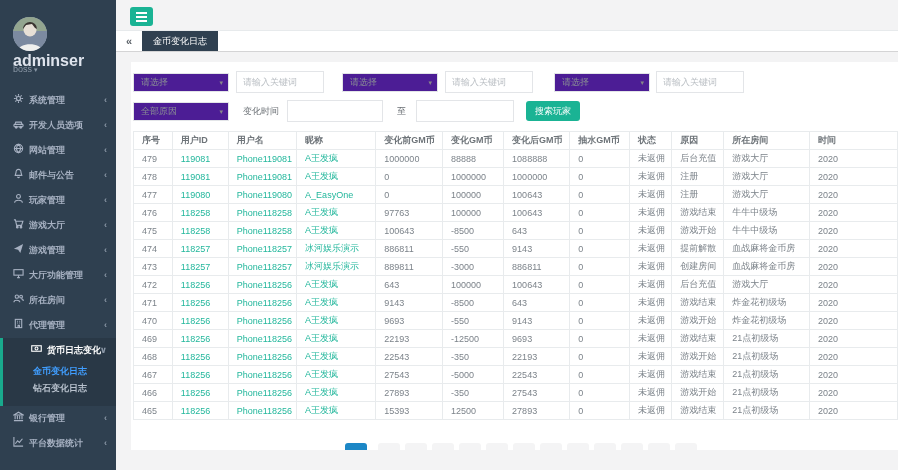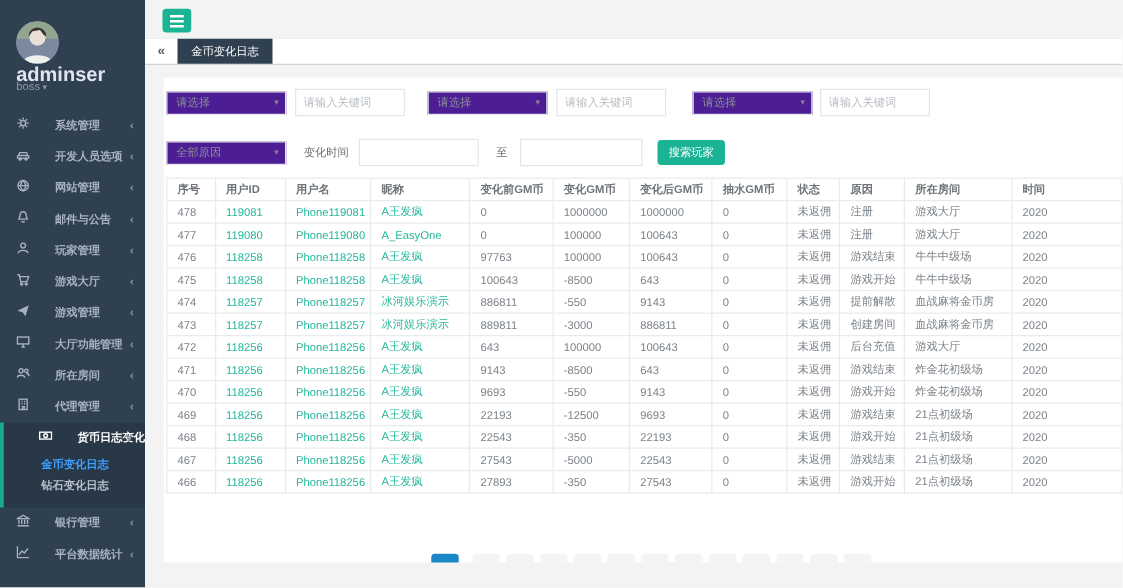--- a/index.html
+++ b/index.html
@@ -13,21 +13,21 @@
   .avatar { position:absolute; left:13px; top:17px; width:34px; height:34px; border-radius:50%;
     overflow:hidden; background:#9aa7b4; cursor:pointer; }
   .avatar svg { display:block; }
   .uname { position:absolute; left:13px; top:52px; color:#dfe4ed; font-size:16px; font-weight:bold; }
   .urole { position:absolute; left:13px; top:64px; color:#8b98a7; font-size:9px; cursor:pointer; }
   .urole .rc { font-size:7px; margin-left:2px; }
   .nav { position:absolute; top:88px; left:0; right:0; }
   .nav-li { position:relative; height:25px; line-height:25px; padding-left:13px;
     color:#a7b1c2; font-size:9px; font-weight:bold; cursor:pointer; white-space:nowrap; }
   .nav-li .nicon { display:inline-block; width:14px; vertical-align:-1px; }
-  .nav-li .nlabel { margin-left:17px; }
+  .nav-li .nlabel { margin-left:2px; }
   .nav-li .chev { position:absolute; right:9px; top:0; font-size:9px; color:#8b98a7; }
   .nav-block.active { background:#293846; border-left:3px solid #19aa8d; padding-bottom:9px; }
   .nav-block.active .nav-li { padding-left:28px; color:#ffffff; }
   .nav-block.active .chev { right:9px; }
   .sub-item { height:17px; line-height:17px; padding-left:30px; font-size:9px; font-weight:bold;
     color:#b7c0cc; cursor:pointer; white-space:nowrap; }
   .sub-item.on { color:#409eff; }
 
   
   .main { position:absolute; left:116px; top:0; right:0; bottom:0; }
@@ -40,21 +40,21 @@
   .collapse-tabs { width:26px; text-align:center; line-height:20px; color:#5b6168;
     font-size:11px; font-weight:bold; cursor:pointer; }
   .tab { background:#2f4050; color:#fff; font-size:9px; line-height:21px; padding:0 11px;
     cursor:pointer; white-space:nowrap; }
 
   
   .content { padding:10px 0 0 15px; }
   .panel { position:relative; background:#fff; height:388px; overflow:hidden; padding:9px 0 0 2px; }
 
   .frow { display:flex; align-items:center; }
-  .frow2 { margin-top:18px; }
+  .frow2 { margin-top:7px; }
   .sel { position:relative; width:96px; height:19px; border:1px solid #e3e5e8; background:#4c1d95;
     font-size:9px; color:#8a8f94; line-height:17px; padding-left:7px; cursor:pointer; white-space:nowrap; }
   .sel .caret { position:absolute; right:5px; top:0; font-size:7px; color:#888; }
   .tin { height:19px; border:1px solid #e3e5e8; background:#fff; font-size:9px; color:#555;
     padding:10px 6px; outline:none; }
   .tin::placeholder { color:#b9bec3; }
   .kw { width:88px; }
   .dt { width:96px; }
   .flabel { font-size:9px; color:#6b7075; }
   .btn-search { height:20px; border:0; border-radius:3px; background:#1ab394; color:#fff;
@@ -257,20 +257,34 @@
                 <th>变化后GM币</th>
                 <th>抽水GM币</th>
                 <th>状态</th>
                 <th>原因</th>
                 <th>所在房间</th>
                 <th>时间</th>
               </tr>
             </thead>
           <tbody id="tbody">
               <tr>
+                <td class="">479</td>
+                <td class="g">119081</td>
+                <td class="g">Phone119081</td>
+                <td class="g">A王发疯</td>
+                <td class="">1000000</td>
+                <td class="">88888</td>
+                <td class="">1088888</td>
+                <td class="">0</td>
+                <td class="">未返佣</td>
+                <td class="">后台充值</td>
+                <td class="">游戏大厅</td>
+                <td class="">2020</td>
+              </tr>
+              <tr>
                 <td class="">478</td>
                 <td class="g">119081</td>
                 <td class="g">Phone119081</td>
                 <td class="g">A王发疯</td>
                 <td class="">0</td>
                 <td class="">1000000</td>
                 <td class="">1000000</td>
                 <td class="">0</td>
                 <td class="">未返佣</td>
                 <td class="">注册</td>
@@ -438,20 +452,34 @@
                 <td class="g">A王发疯</td>
                 <td class="">27893</td>
                 <td class="">-350</td>
                 <td class="">27543</td>
                 <td class="">0</td>
                 <td class="">未返佣</td>
                 <td class="">游戏开始</td>
                 <td class="">21点初级场</td>
                 <td class="">2020</td>
               </tr>
+              <tr>
+                <td class="">465</td>
+                <td class="g">118256</td>
+                <td class="g">Phone118256</td>
+                <td class="g">A王发疯</td>
+                <td class="">15393</td>
+                <td class="">12500</td>
+                <td class="">27893</td>
+                <td class="">0</td>
+                <td class="">未返佣</td>
+                <td class="">游戏结束</td>
+                <td class="">21点初级场</td>
+                <td class="">2020</td>
+              </tr>
             </tbody>
         </table>
 
         <div class="pagination" id="pagination">
             <button class="pill active"></button>
             <button class="pill"></button>
             <button class="pill"></button>
             <button class="pill"></button>
             <button class="pill"></button>
             <button class="pill"></button>

